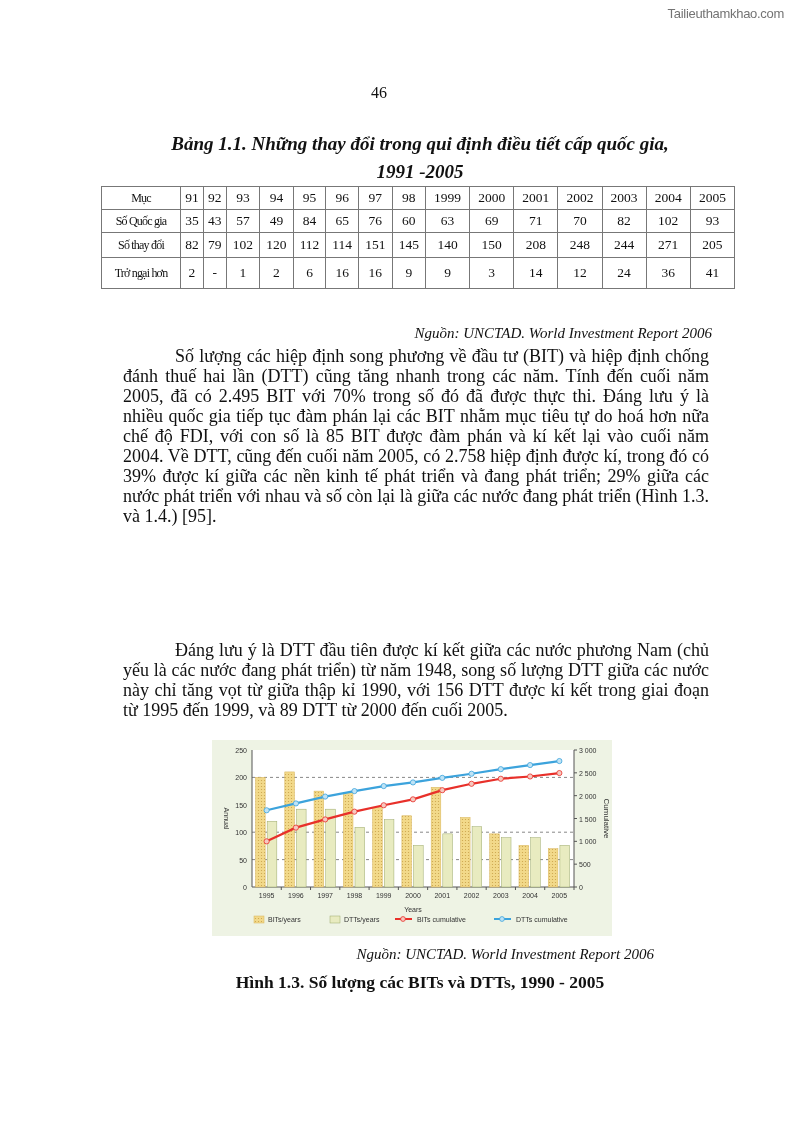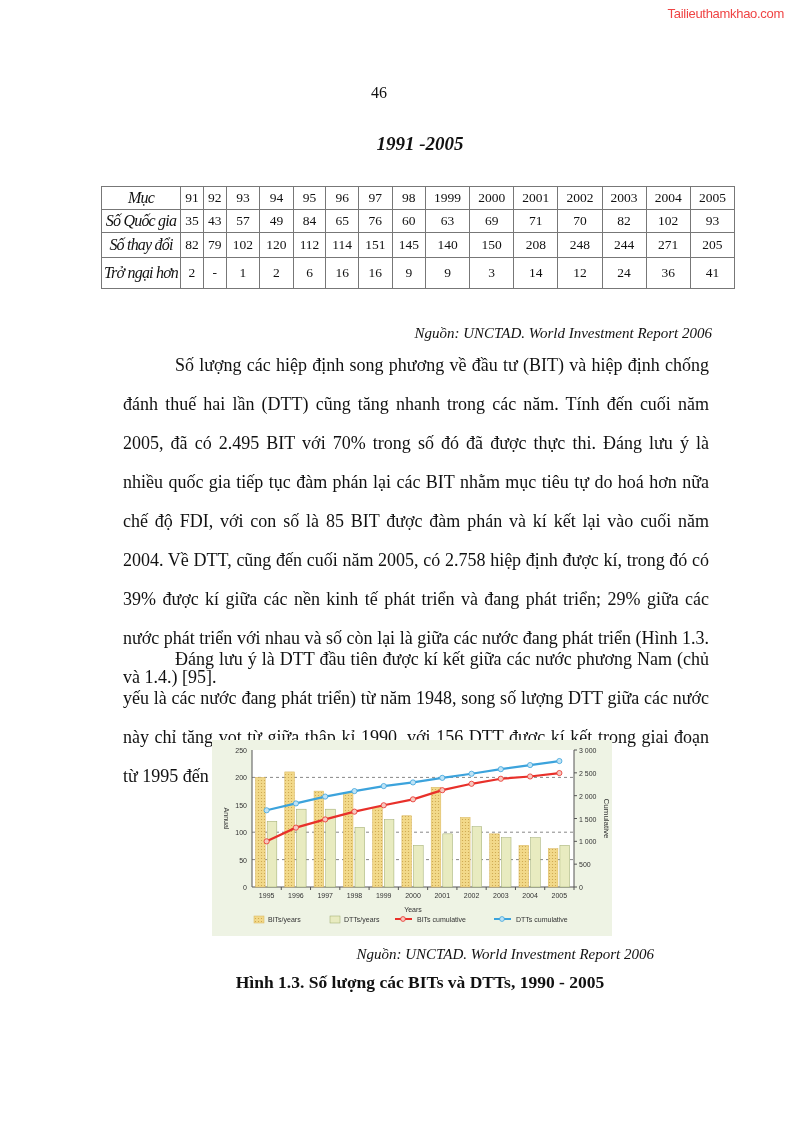--- a/index.html
+++ b/index.html
@@ -1,49 +1,50 @@
 <!DOCTYPE html>
 <html><head>
 <meta charset="utf-8">
 <style>
   html, body { margin: 0; padding: 0; background: #ffffff; }
   body { width: 794px; height: 1123px; position: relative; overflow: hidden;
          font-family: "Liberation Serif", "DejaVu Serif", serif; color: #111; }
   .watermark { position: absolute; top: 6px; right: 10px; font-family: "Liberation Sans", sans-serif;
-               font-size: 13px; color: #ef4444; letter-spacing: -0.3px; }
+               font-size: 13px; color: #737373; letter-spacing: -0.3px; }
   .page-num { position: absolute; top: 84px; left: 0; width: 758px; text-align: center; font-size: 16px; }
   .tbl-title { position: absolute; top: 130px; left: 100px; width: 640px; text-align: center;
                font-weight: bold; font-style: italic; font-size: 19px; line-height: 28px; }
   table.data { position: absolute; top: 186px; left: 101px; width: 634px; border-collapse: collapse;
                font-size: 13.5px; }
   table.data td { border: 1px solid #777; text-align: center; padding: 0; }
   table.data tr.r0 td { height: 22px; }
   table.data tr.r1 td { height: 22px; }
   table.data tr.r2 td { height: 24px; }
   table.data tr.r3 td { height: 32px; }
   table.data tr.r4 td { height: 30px; margin-top: 34px; }
-  table.data td.lbl { letter-spacing: -0.8px; font-size: 16px; width: 78px; font-style: italic; }
+  table.data td.lbl { letter-spacing: -0.8px; font-size: 12px; width: 78px; }
   .src1 { position: absolute; top: 325px; right: 82px; font-style: italic; font-size: 15px; }
-  .body-text { position: absolute; left: 123px; width: 586px; font-size: 18px; line-height: 39px;
+  .body-text { position: absolute; left: 123px; width: 586px; font-size: 18px; line-height: 20px;
                text-align: justify; }
   .body-text p { margin: 0; text-indent: 52px; }
   .p1 { top: 346px; }
   .p2 { top: 620px; margin-top: 20px; }
   .chart { position: absolute; top: 740px; left: 212px; width: 400px; height: 196px; background: #eef3e4; }
   .src2 { position: absolute; top: 946px; right: 140px; font-style: italic; font-size: 15px; }
   .fig-caption { position: absolute; top: 972px; left: 0; width: 840px; text-align: center;
                  font-weight: bold; font-size: 17.5px; }
 </style>
 </head>
 <body>
 
 <div class="watermark">Tailieuthamkhao.com</div>
 <div class="page-num">46</div>
 
 <div class="tbl-title">
+  <div>Bảng 1.1. Những thay đổi trong qui định điều tiết cấp quốc gia,</div>
   <div>1991 -2005</div>
 </div>
 
 <table class="data" id="data-table">
   <tbody id="tbody">
       <tr class="r0">
         <td class="lbl">Mục</td>
         <td>91</td>
         <td>92</td>
         <td>93</td>

